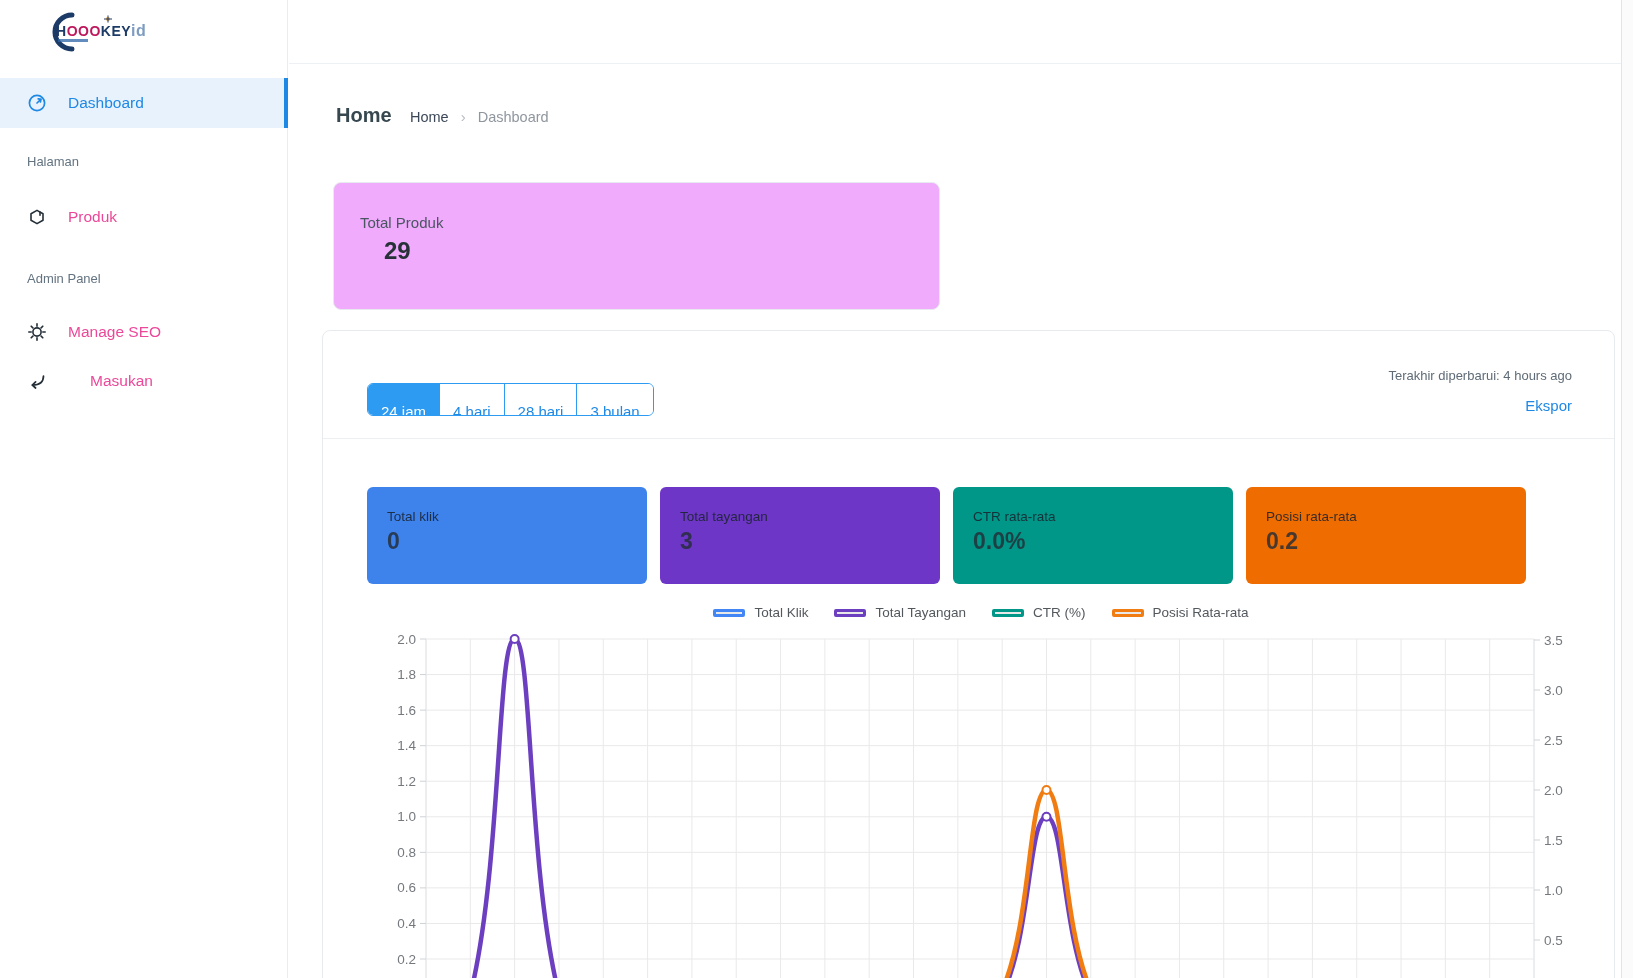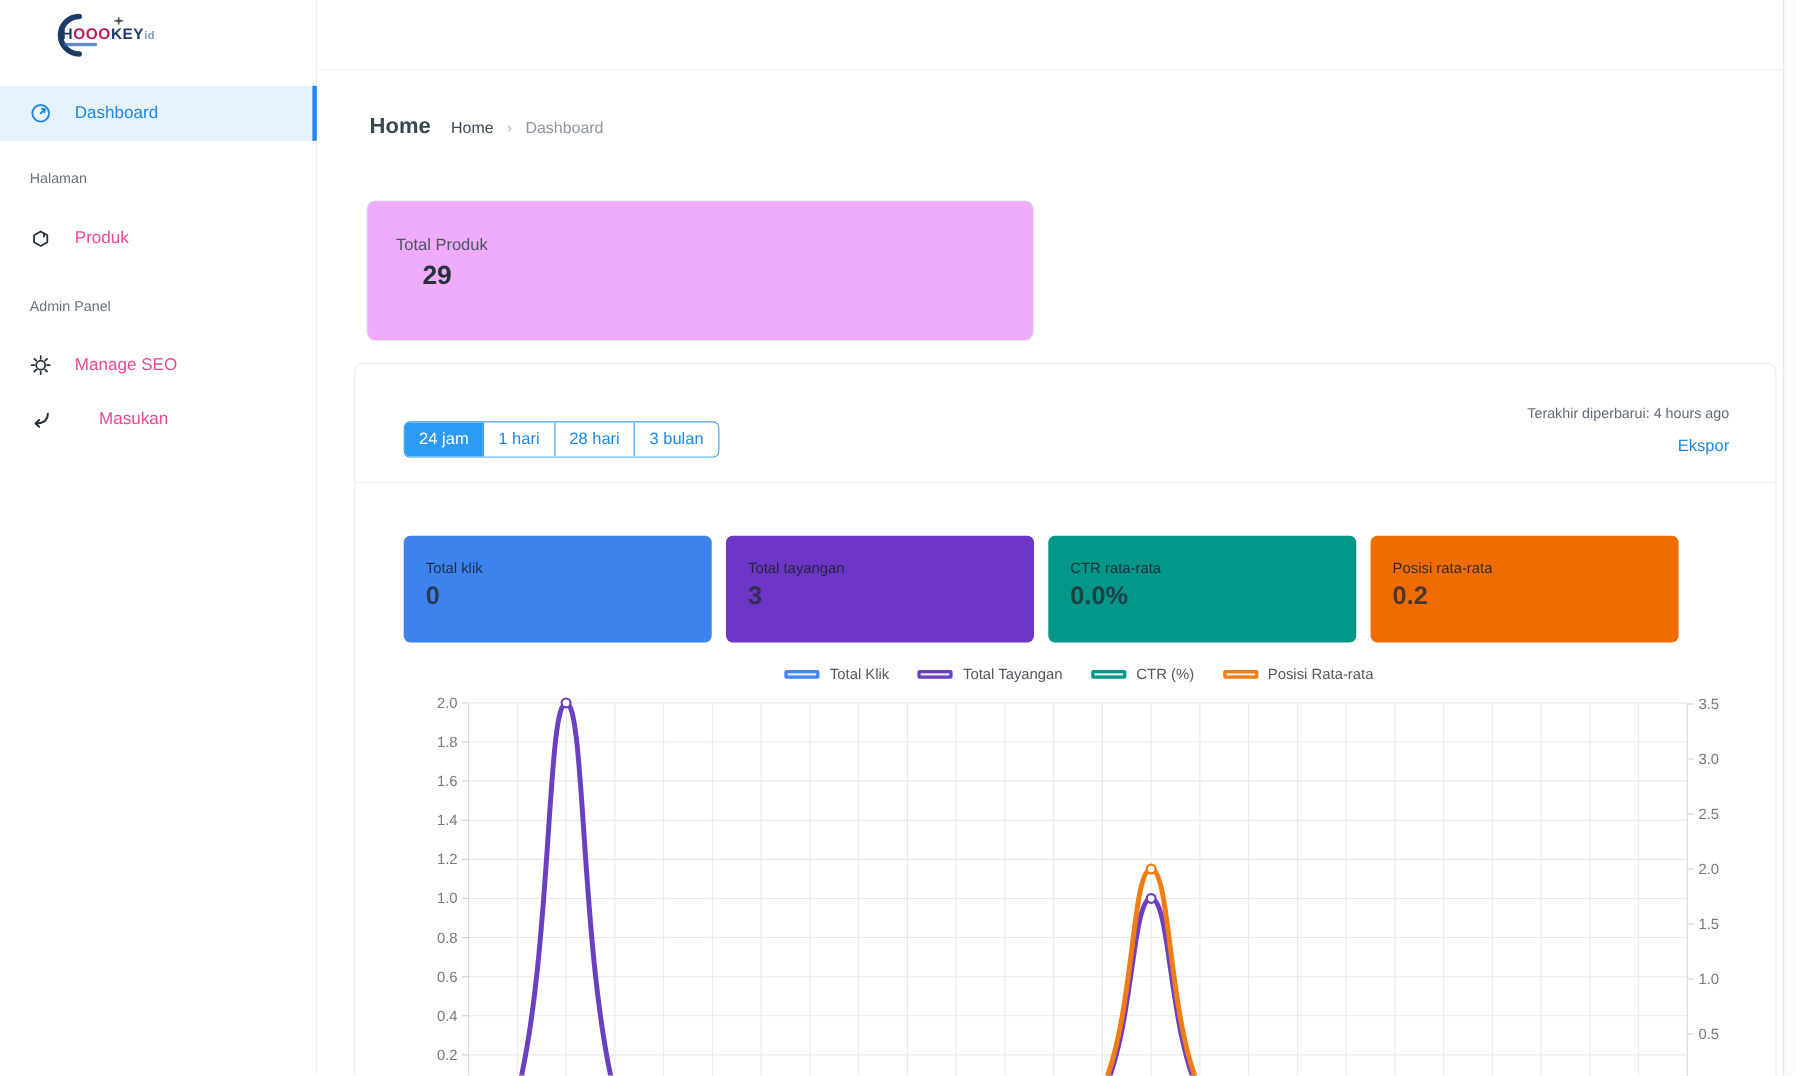--- a/index.html
+++ b/index.html
@@ -7,21 +7,21 @@
     font-family:"Liberation Sans", sans-serif; color:#263238; }
   .app { position:relative; width:1633px; height:978px; background:#fff; overflow:hidden; }
 
   
   .sidebar { position:absolute; left:0; top:0; width:288px; height:978px; background:#fff;
     border-right:1px solid #e9edf1; z-index:3; }
   .logo { position:absolute; left:42px; top:12px; width:120px; height:42px; }
   .logo-text { position:absolute; left:14px; top:10px; font-weight:bold; font-size:14px;
     letter-spacing:0.5px; color:#1c3b66; white-space:nowrap; }
   .logo-ooo { color:#be185d;margin-top:33px; }
-  .logo-id { color:#7d9cc0; font-size:10px; }
+  .logo-id { color:#7d9cc0; font-size:16px; }
   .logo-bar { position:absolute; left:16px; top:27px; width:30px; height:2.5px; background:#2e66a8; opacity:.75; }
   .nav-item { position:absolute; left:0; width:288px; height:46px; display:flex; align-items:center;
     padding-left:27px; gap:21px; font-size:15.5px; color:#ec4899; cursor:pointer; }
   .nav-item .ic { width:20px; height:20px; flex:0 0 20px; display:flex; align-items:center; }
   .nav-item.active { height:50px; background:#e8f2fd; color:#1e88e5; }
   .nav-item.active::after { content:""; position:absolute; right:0; top:0; width:4px; height:100%; background:#1e88e5; }
   .nav-section { position:absolute; left:27px; font-size:13px; color:#637381; }
 
   
   .topbar { position:absolute; left:289px; top:0; width:1344px; height:64px; background:#fff;
@@ -51,21 +51,21 @@
   .scard .lbl { position:absolute; left:26px; top:31px; font-size:15px; color:#4a5562; }
   .scard .val { position:absolute; left:26px; top:54px; font-size:24px; font-weight:bold; color:#263238;margin-left:24px; }
   .scard1 { left:333px; width:607px; }
   .scard2 { left:966px; width:607px; }
 
   
   .panel { position:absolute; left:322px; top:330px; width:1293px; height:680px; background:#fff;
     border:1px solid #e8ebee; border-radius:8px; }
   .tabs { position:absolute; left:44px; top:52px; display:flex; border:1px solid #2e9bf3;
     border-radius:6px; overflow:hidden; height:33px; }
-  .tab { height:31px; line-height:31px; padding:0 13px; font-size:15px; color:#1e88e5; background:#fff;
+  .tab { height:31px; line-height:31px; padding:12px 13px; font-size:15px; color:#1e88e5; background:#fff;
     border-left:1px solid #2e9bf3; cursor:pointer; white-space:nowrap; }
   .tab:first-child { border-left:none; }
   .tab.active { background:#2e9bf3; color:#fff; }
   .last-updated { position:absolute; right:42px; top:37px; font-size:13px; color:#5f6b76; }
   .export-link { position:absolute; right:42px; top:66px; font-size:15px; color:#1e88e5; font-weight:500; cursor:pointer; }
   .panel-divider { position:absolute; left:0; top:107px; width:100%; height:1px; background:#edf0f2; }
 
   .stat { position:absolute; top:156px; width:280px; height:97px; border-radius:6px; padding:22px 0 0 20px; }
   .stat .lbl { font-size:13.5px; color:rgba(25,35,45,0.88); }
   .stat .val { margin-top:4px; font-size:23px; font-weight:bold; color:rgba(35,45,55,0.82); }
@@ -188,21 +188,21 @@
   </div>
 
   <div class="scard scard1">
     <div class="lbl">Total Produk</div>
     <div class="val">29</div>
   </div>
 
   <div class="panel">
     <div class="tabs">
       <div class="tab active">24 jam</div>
-      <div class="tab">1 hari</div>
+      <div class="tab">4 hari</div>
       <div class="tab">28 hari</div>
       <div class="tab">3 bulan</div>
     </div>
     <div class="last-updated">Terakhir diperbarui: 4 hours ago</div>
     <div class="export-link">Ekspor</div>
     <div class="panel-divider"></div>
 
     <div class="stat stat0" style="background: rgb(62, 130, 236);">
       <div class="lbl">Total klik</div>
       <div class="val">0</div>

